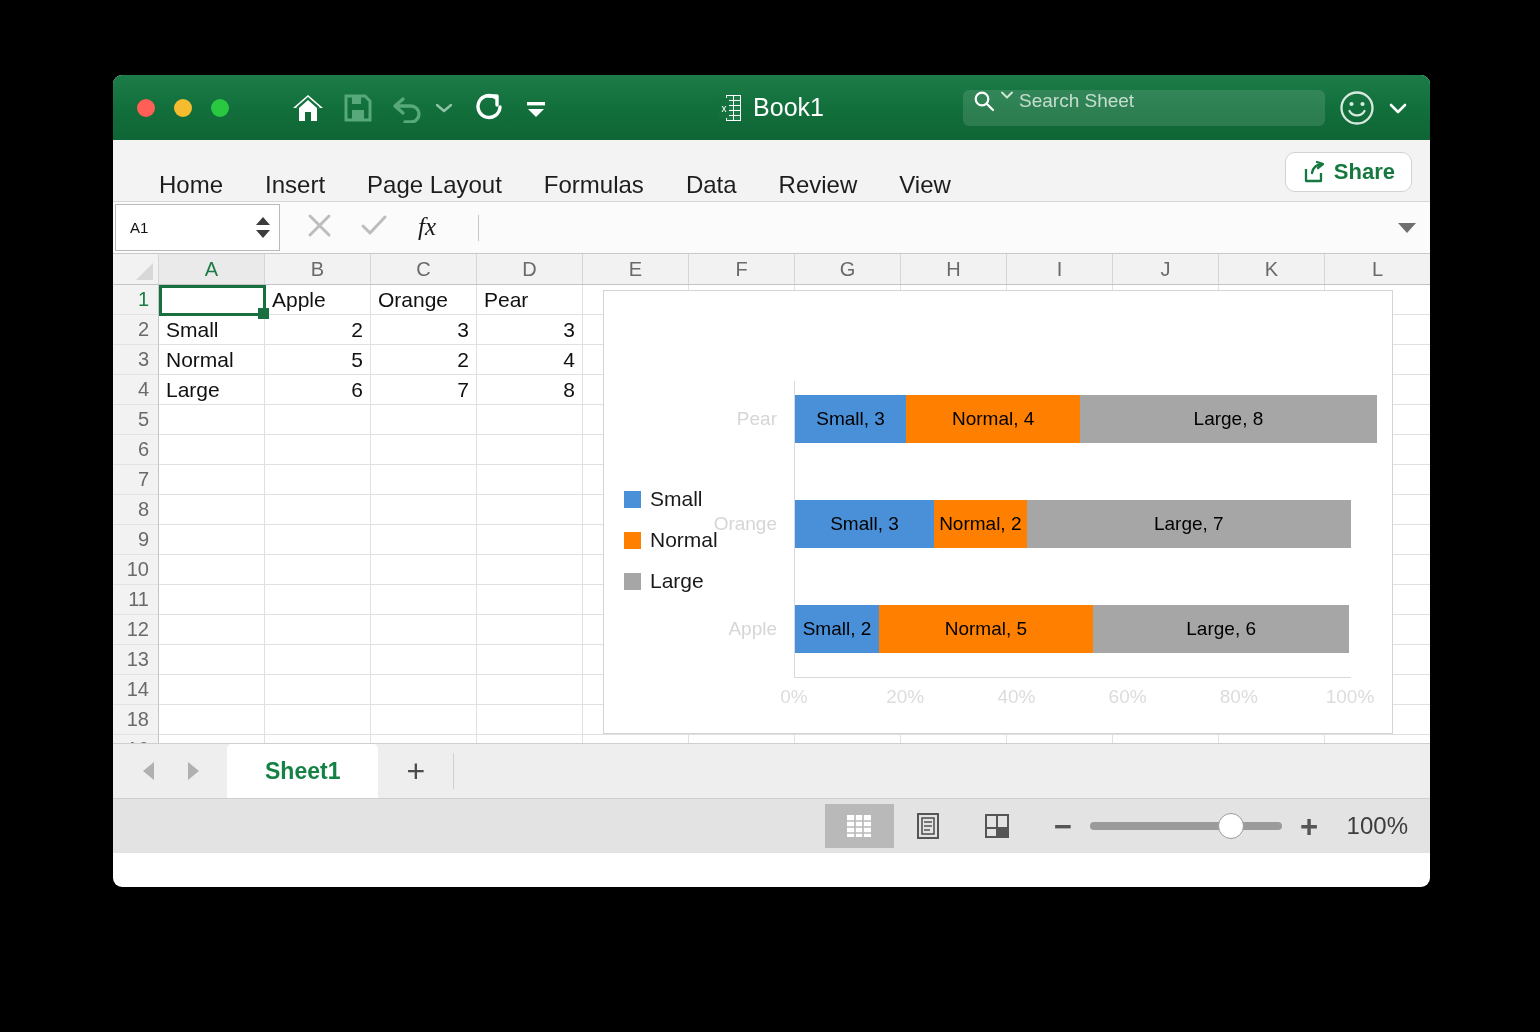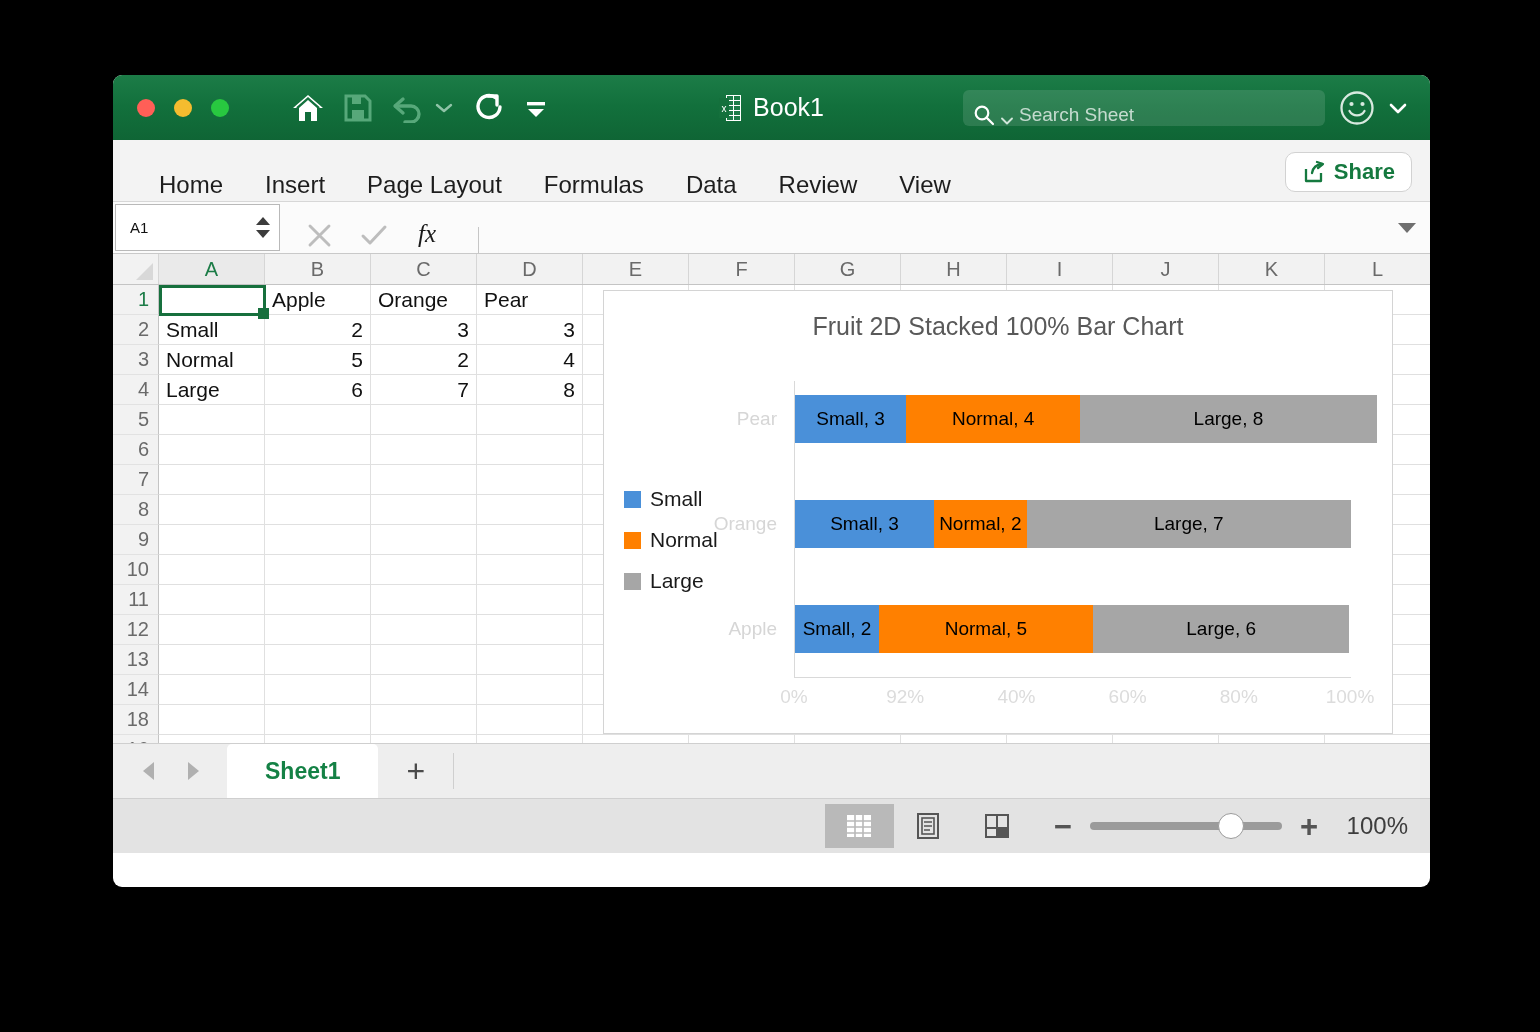--- a/index.html
+++ b/index.html
@@ -43,21 +43,21 @@
   }
   .xl-badge {
     width: 23px; height: 28px; position: relative; flex: none;
   }
 
   .search-wrap {
     position: absolute; top: 15px; left: 850px;
     width: 362px; height: 36px;
     background: rgba(255,255,255,.12);
     border-radius: 6px;
-    display: flex; align-items: flex-end; padding: 0 10px; gap: 5px;
+    display: flex; align-items: flex-start; padding: 0 10px; gap: 5px;
   }
   .search-ph { color: rgba(255,255,255,.72); font-size: 19px; }
 
   .smiley-wrap { position: absolute; top: 14px; right: 22px; display: flex; align-items: center; gap: 12px; }
 
   
   .ribbon {
     position: relative;
     height: 62px;
     background: #f3f3f3;
@@ -88,21 +88,21 @@
     display: flex; align-items: stretch;
   }
   .namebox {
     width: 165px; margin: 2px 0 2px 2px;
     background: #fff; border: 1px solid #b9b9b9;
     display: flex; align-items: center; justify-content: space-between;
     padding: 0 8px 0 14px;
   }
   .namebox .nb-txt { font-size: 15px; color: #111; }
   .spin { display: flex; flex-direction: column; gap: 3px; }
-  .fbar-tools { display: flex; align-items: flex-end; gap: 26px; padding-left: 26px; }
+  .fbar-tools { display: flex; align-items: center; gap: 26px; padding-left: 26px; }
   .fx-sep { width: 1px; height: 26px; background: #c6c6c6; margin-left: 5px; }
   .fbar-input { flex: 1; }
   .fbar-caret { width: 46px; display: flex; align-items: center; justify-content: center; }
 
   
   .grid-area {
     position: relative;
     height: 489px;
     background: #fff;
     overflow: hidden;
@@ -681,21 +681,20 @@
           <div class="cell txt"></div>
           <div class="cell txt"></div>
         </div>
       </div>
 
     <div class="sel-box" style="top:31px">
       <div class="sel-handle"></div>
     </div>
 
     <div class="chart">
-      <div class="chart-title">Fruit 2D Stacked 100% Bar Chart</div>
 
       <div class="legend">
         <div class="leg-item">
           <span class="leg-sw" style="background:#4a90d9"></span>
           <span class="leg-lbl">Small</span>
         </div>
         <div class="leg-item">
           <span class="leg-sw" style="background:#ff8000"></span>
           <span class="leg-lbl">Normal</span>
         </div>
@@ -726,21 +725,21 @@
         <div class="bar-row" id="bar-apple" style="top:224px">
           <span class="cat-label">Apple</span>
           <span class="seg" style="background: rgb(74, 144, 217); width: 84px;">Small, 2</span>
           <span class="seg" style="background: rgb(255, 128, 0); width: 213.846px;">Normal, 5</span>
           <span class="seg" style="background: rgb(166, 166, 166); width: 256.615px;">Large, 6</span>
         </div>
       </div>
 
       <div class="xticks" id="xticks">
           <span class="xtick" style="left: 0px;">0%</span>
-          <span class="xtick" style="left: 111.2px;">92%</span>
+          <span class="xtick" style="left: 111.2px;">20%</span>
           <span class="xtick" style="left: 222.4px;">40%</span>
           <span class="xtick" style="left: 333.6px;">60%</span>
           <span class="xtick" style="left: 444.8px;">80%</span>
           <span class="xtick" style="left: 556px;">100%</span>
         </div>
     </div>
   </div>
 
   <div class="sheetbar">
     <div class="navarrows">

